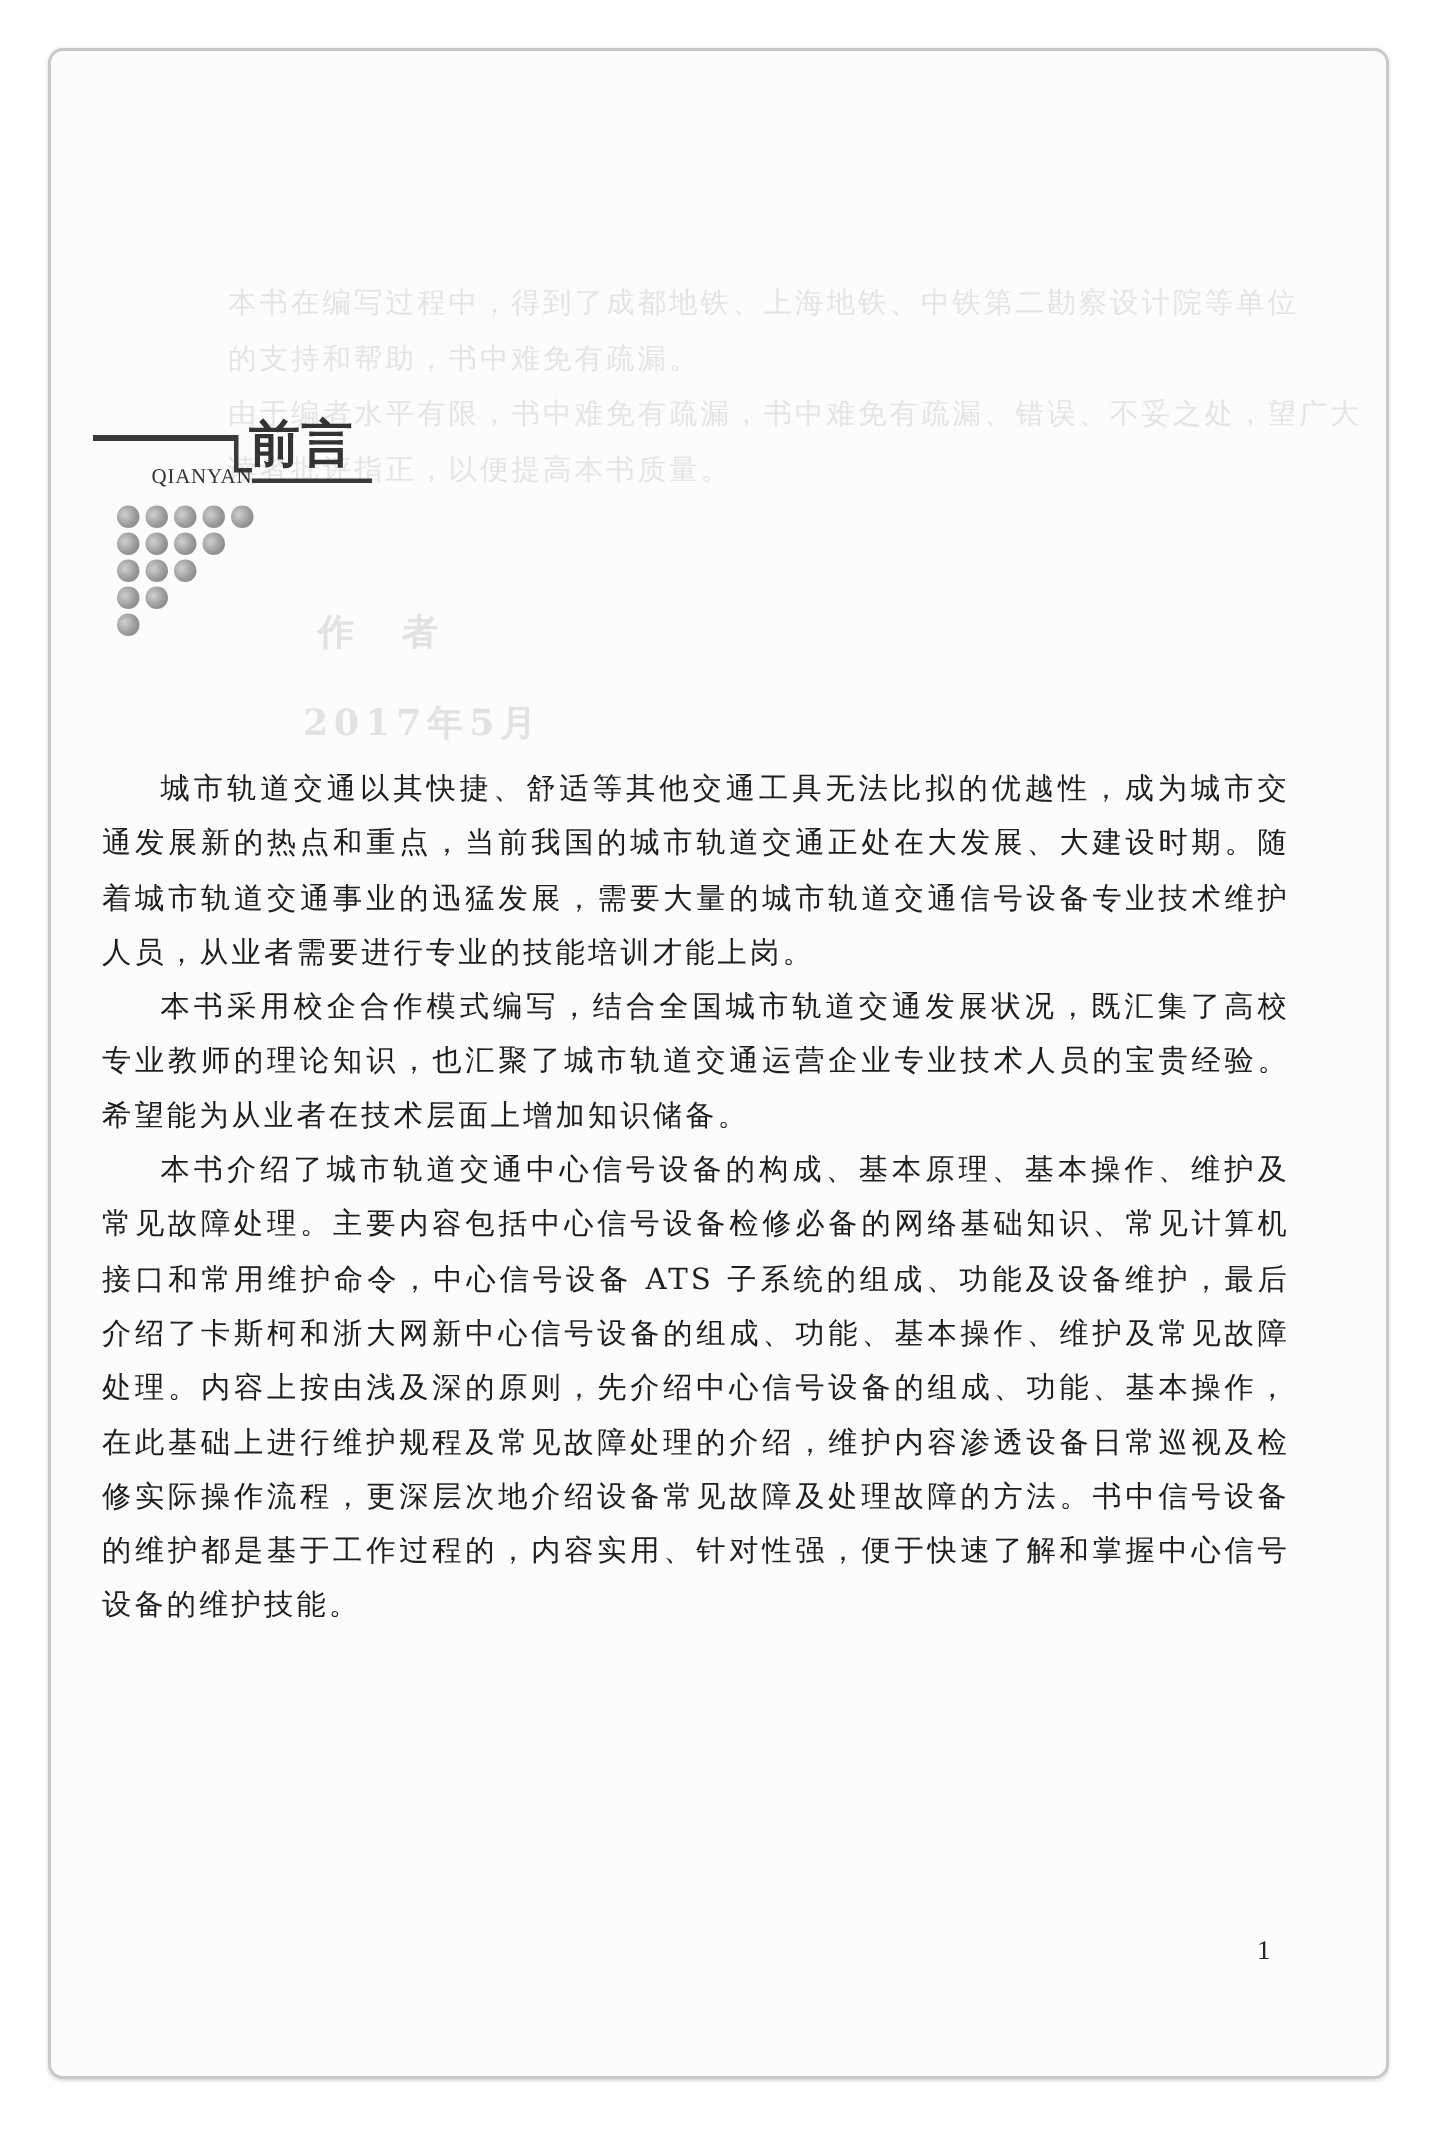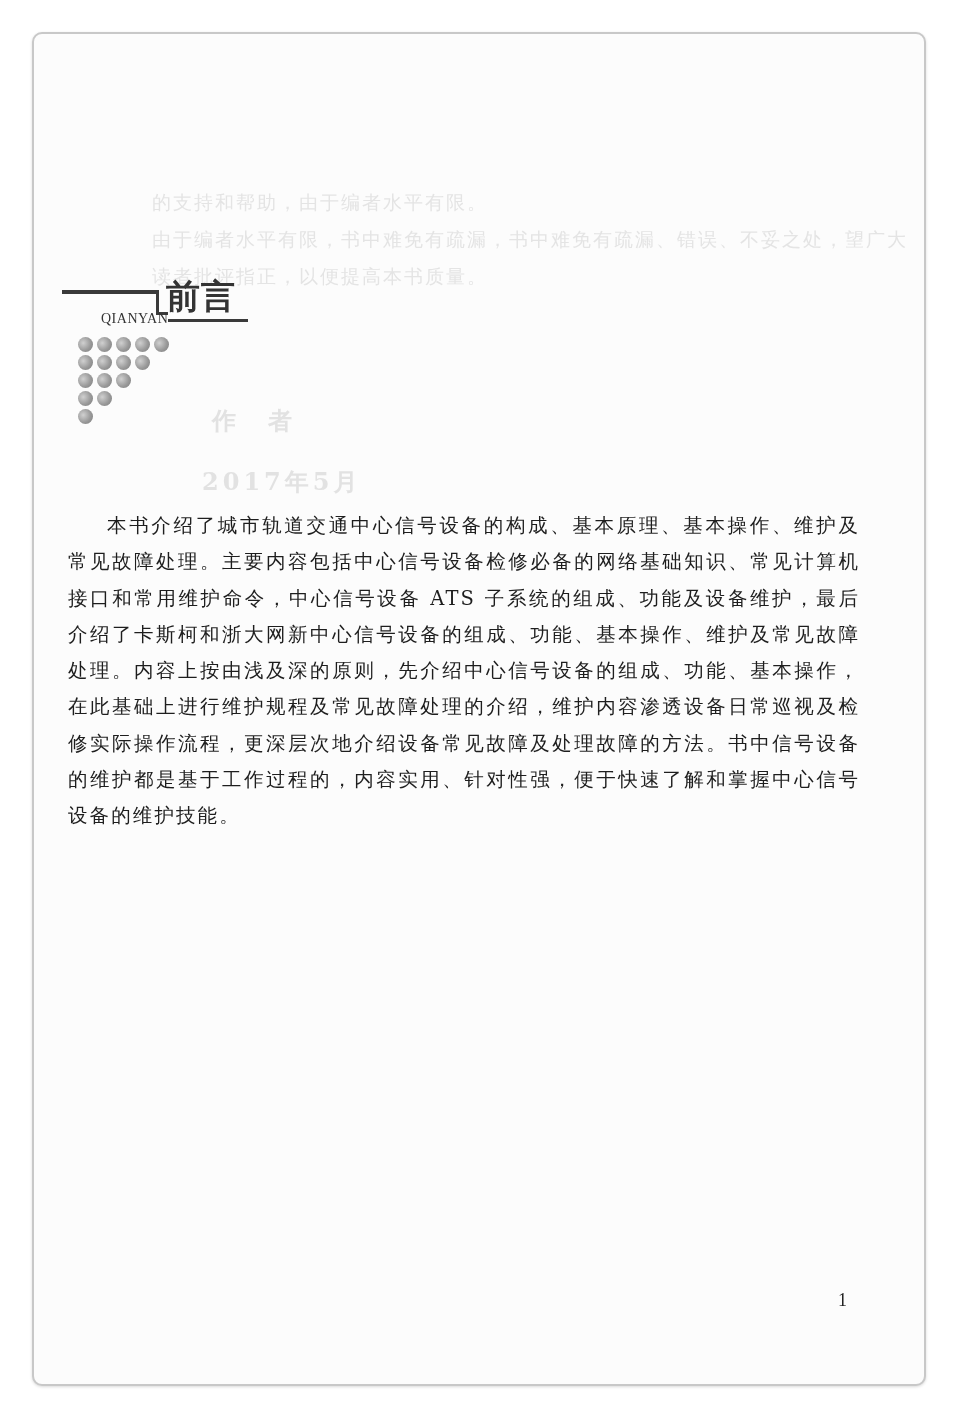--- a/index.html
+++ b/index.html
@@ -112,21 +112,22 @@
       font-size: 18px;
       color: #222222;
     }
   </style>
 </head>
 <body>
 
 <div class="page">
 
   <div class="bleed">
-    <div>的支持和帮助，由于编者水平有限。</div>
+    <div>本书在编写过程中，得到了成都地铁、上海地铁、中铁第二勘察设计院等单位</div>
+    <div>的支持和帮助，书中难免有疏漏。</div>
     <div>由于编者水平有限，书中难免有疏漏，书中难免有疏漏、错误、不妥之处，望广大</div>
     <div>读者批评指正，以便提高本书质量。</div>
     <div class="sig" style="top:218px;">作　者</div>
     <div class="sig" style="top:255px; left:50px;margin-top:24px;">2017年5月</div>
   </div>
 
   <div>
     <div class="header-line" style="left:28px; top:256px;"></div>
     <div class="header-drop" style="left:122px; top:256px;"></div>
     <div class="header-foot" style="left:122px; top:278px;"></div>
@@ -147,17 +148,19 @@
       <div class="dot" style="left:0px;  top:36px;"></div>
       <div class="dot" style="left:19px; top:36px;"></div>
       <div class="dot" style="left:38px; top:36px;"></div>
       <div class="dot" style="left:0px;  top:54px;"></div>
       <div class="dot" style="left:19px; top:54px;"></div>
       <div class="dot" style="left:0px;  top:72px;"></div>
     </div>
   </div>
 
   <div class="body-text" style="left:34px; top:474px;">
+    <p>城市轨道交通以其快捷、舒适等其他交通工具无法比拟的优越性，成为城市交通发展新的热点和重点，当前我国的城市轨道交通正处在大发展、大建设时期。随着城市轨道交通事业的迅猛发展，需要大量的城市轨道交通信号设备专业技术维护人员，从业者需要进行专业的技能培训才能上岗。</p>
+    <p>本书采用校企合作模式编写，结合全国城市轨道交通发展状况，既汇集了高校专业教师的理论知识，也汇聚了城市轨道交通运营企业专业技术人员的宝贵经验。希望能为从业者在技术层面上增加知识储备。</p>
     <p>本书介绍了城市轨道交通中心信号设备的构成、基本原理、基本操作、维护及常见故障处理。主要内容包括中心信号设备检修必备的网络基础知识、常见计算机接口和常用维护命令，中心信号设备 ATS 子系统的组成、功能及设备维护，最后介绍了卡斯柯和浙大网新中心信号设备的组成、功能、基本操作、维护及常见故障处理。内容上按由浅及深的原则，先介绍中心信号设备的组成、功能、基本操作，在此基础上进行维护规程及常见故障处理的介绍，维护内容渗透设备日常巡视及检修实际操作流程，更深层次地介绍设备常见故障及处理故障的方法。书中信号设备的维护都是基于工作过程的，内容实用、针对性强，便于快速了解和掌握中心信号设备的维护技能。</p>
   </div>
 
   <div class="page-number" style="left:804px; top:1256px;">1</div>
 </div>
 
 </body></html>

